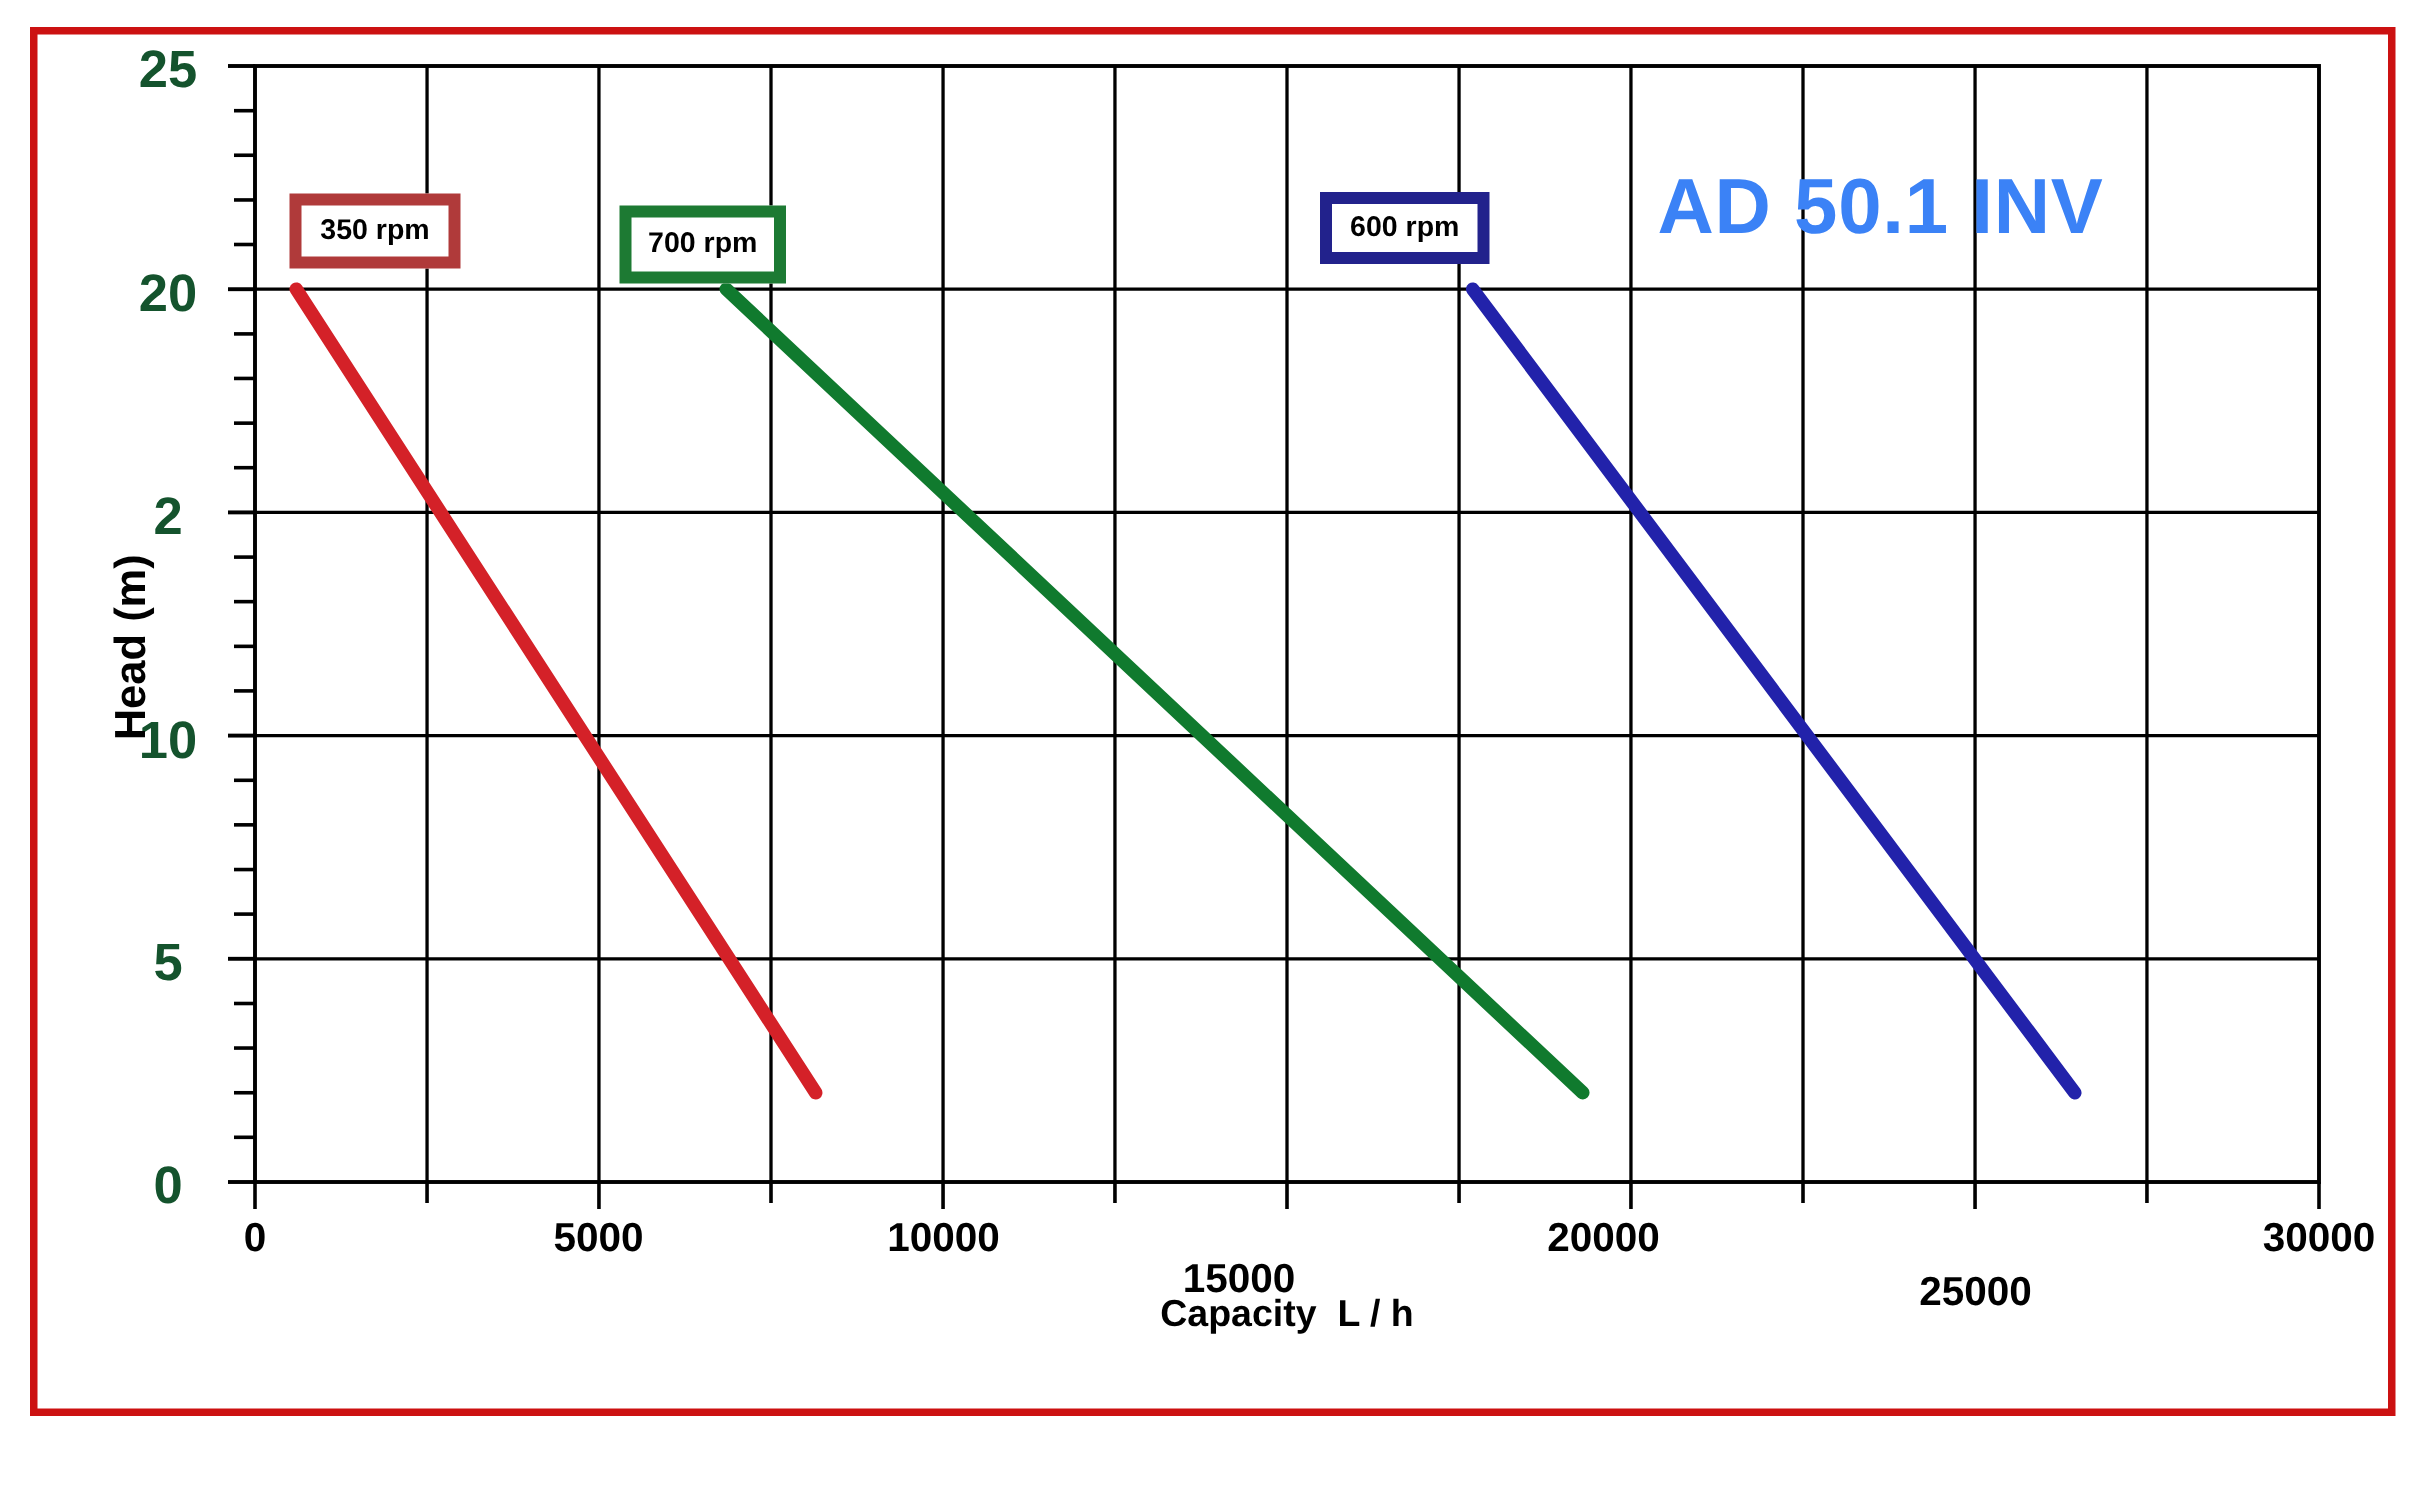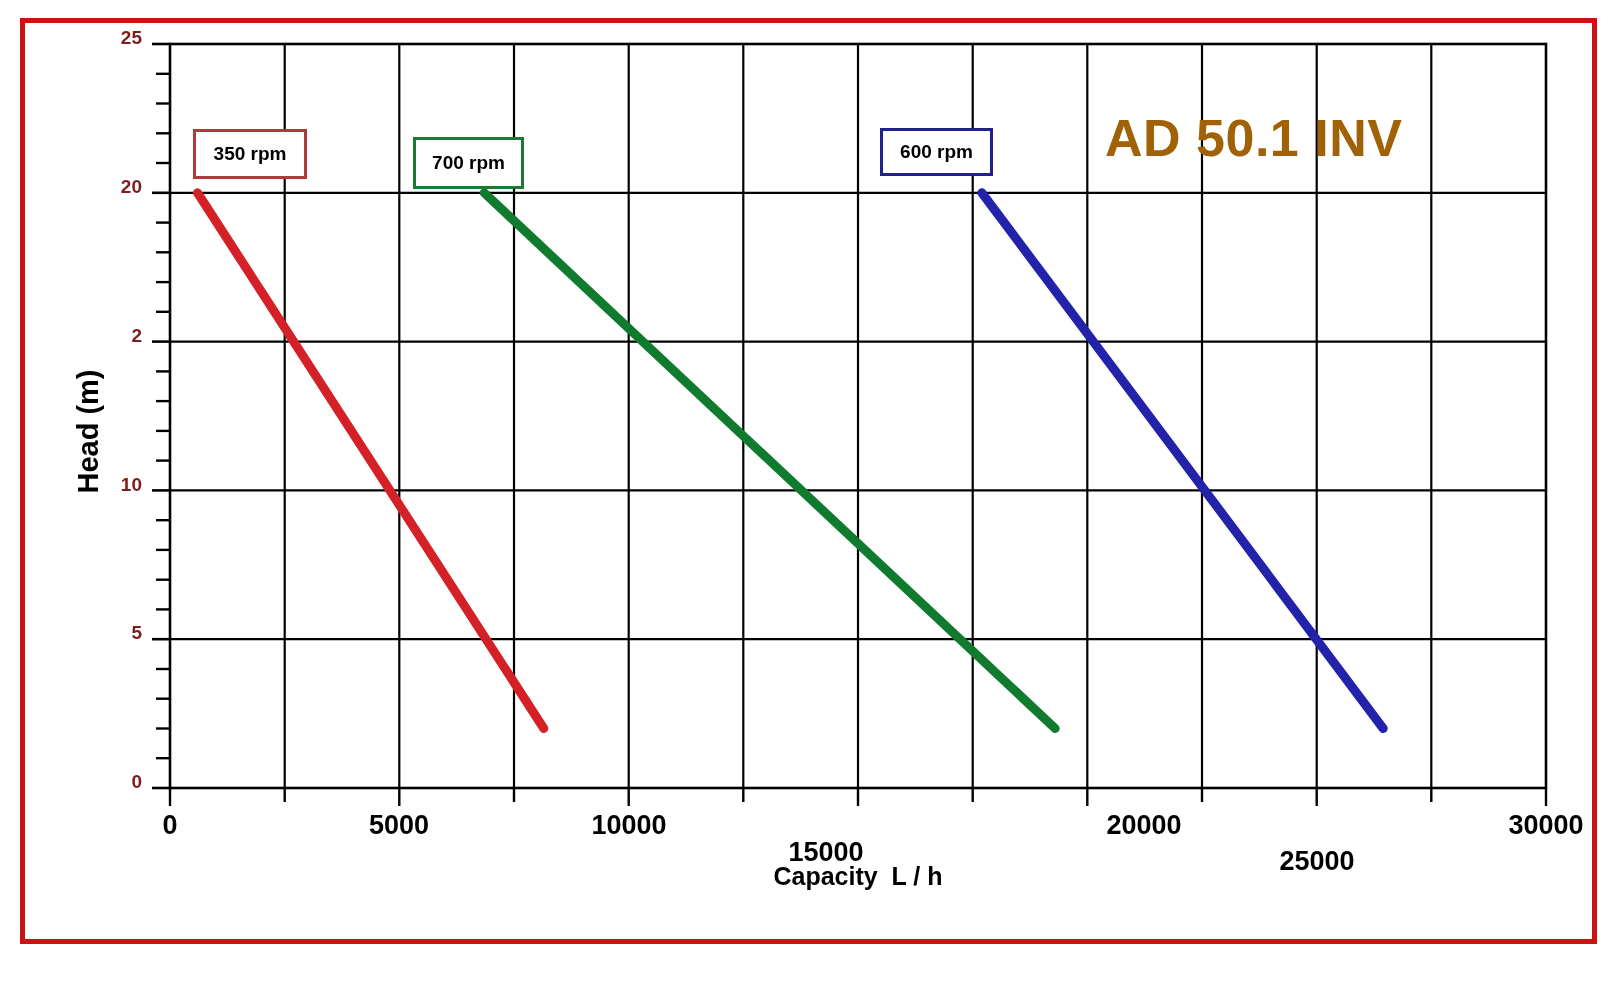--- a/index.html
+++ b/index.html
@@ -76,38 +76,38 @@
     font-size: 52px;
     font-weight: bold;
     color: #ee1111;
     white-space: nowrap;
     letter-spacing: 0.5px;
   }
   
   .y-tick-label {
     position: absolute;
     width: 60px;
-    text-align: right;
-    font-size: 19px;
-    font-weight: bold;
-    color: #7f1d1d;
+    text-align: center;
+    font-size: 35px;
+    font-weight: bold;
+    color: #14532d;
   }
   .x-tick-label {
     position: absolute;
     width: 180px;
     text-align: center;
     font-size: 27px;
     font-weight: bold;
     color: #000000;
   }
   
   .series-label-box {
     position: absolute;
     background: #ffffff;
-    border: 3px solid #15803d;
+    border: 8px solid #15803d;
     font-size: 19px;
     font-weight: bold;
     color: #000000;
     display: flex;
     align-items: center;
     justify-content: center;
     white-space: nowrap;
     box-sizing: border-box;
   }
 </style>
@@ -206,27 +206,27 @@
     <div class="y-tick-label" style="left:82px; top:176px;">20</div>
     <div class="y-tick-label" style="left:82px; top:325px;">2</div>
     <div class="y-tick-label" style="left:82px; top:474px;">10</div>
     <div class="y-tick-label" style="left:82px; top:622px;">5</div>
     <div class="y-tick-label" style="left:82px; top:771px;">0</div>
 
     <div class="x-tick-label" style="left:80px; top:810px;">0</div>
     <div class="x-tick-label" style="left:309px; top:810px;">5000</div>
     <div class="x-tick-label" style="left:539px; top:810px;">10000</div>
     <div class="x-tick-label" style="left:736px; top:810px;margin-top:27px;">15000</div>
-    <div class="x-tick-label" style="left:1054px; top:810px;">20000</div>
+    <div class="x-tick-label" style="left:979px; top:810px;">20000</div>
     <div class="x-tick-label" style="left:1227px; top:810px;margin-top:36px;">25000</div>
     <div class="x-tick-label" style="left:1456px; top:810px;">30000</div>
 
     <div id="y-axis-title">Head (m)</div>
     <div id="x-axis-title">Capacity  L / h</div>
 
-    <div id="chart-title" style="color: #a16207;">AD 50.1 INV</div>
+    <div id="chart-title" style="color: #3b82f6;">AD 50.1 INV</div>
 
     <div class="series-label-box" style="left: 193px; top: 129px; width: 114px; height: 50px; border-color: rgb(176, 58, 58);">350 rpm</div>
     <div class="series-label-box" style="left: 413px; top: 137px; width: 111px; height: 52px; border-color: rgb(29, 122, 51);">700 rpm</div>
     <div class="series-label-box" style="left: 880px; top: 128px; width: 113px; height: 48px; border-color: rgb(34, 34, 140);">600 rpm</div>
 
   </div>
 </div>
 
 </body></html>

